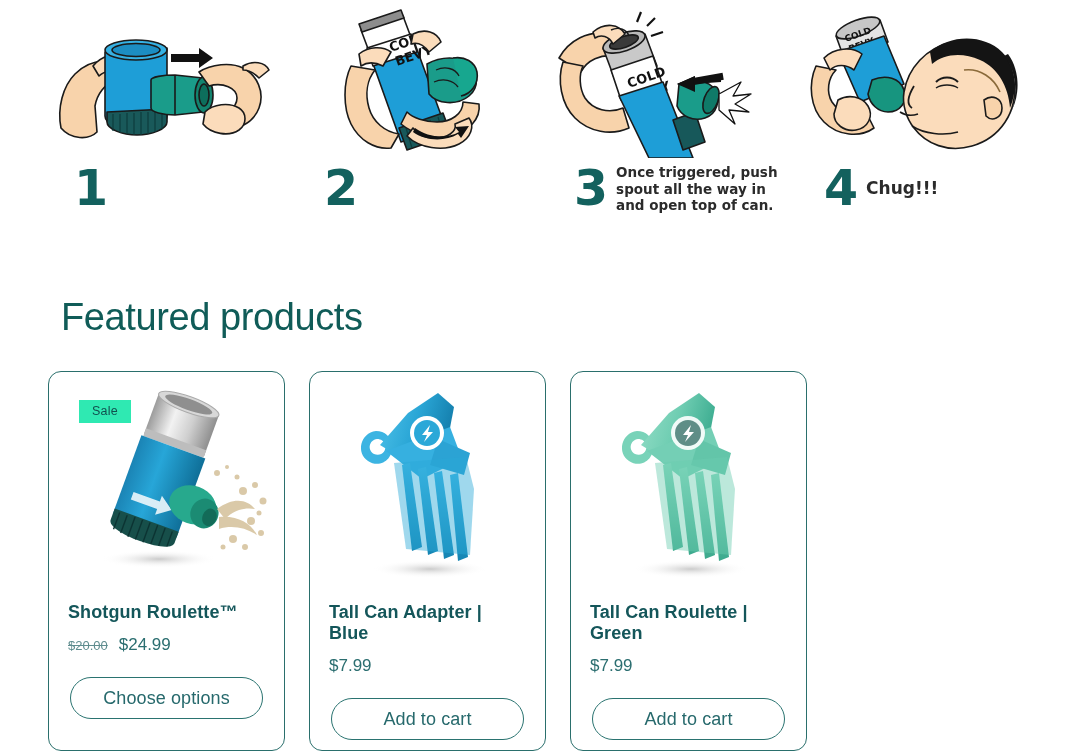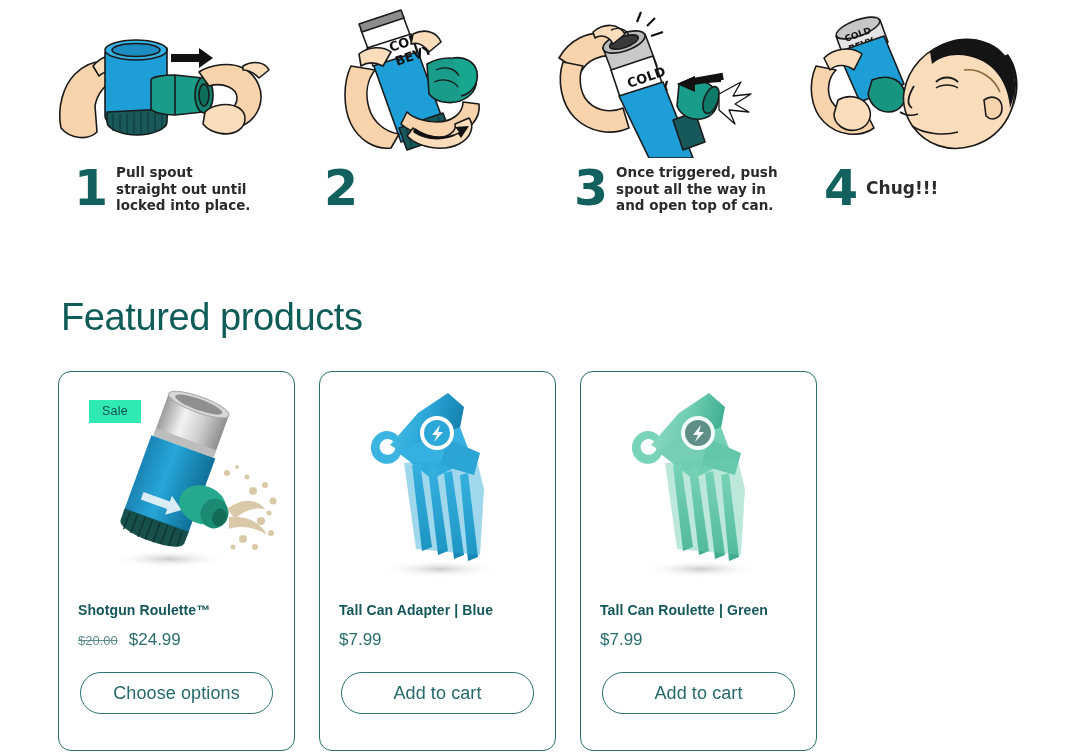--- a/index.html
+++ b/index.html
@@ -59,21 +59,21 @@
     top: 296px;
     font-size: 38px;
     font-weight: 400;
     color: #105c58;
     letter-spacing: -0.4px;
     font-family: "Liberation Sans", sans-serif;
   }
 
   .grid {
     position: absolute;
-    left: 58px;
+    left: 48px;
     top: 371px;
     display: flex;
     gap: 24px;
   }
   .card {
     width: 237px;
     height: 380px;
     border: 1.4px solid #2a6f6c;
     border-radius: 13px;
     background: #fff;
@@ -97,21 +97,21 @@
     color: #12514f;
     font-size: 12.5px;
     font-weight: 400;
     padding: 4px 13px 5px 13px;
     z-index: 5;
     font-family: "Liberation Sans", sans-serif;
     letter-spacing: 0.2px;
   }
   .card-body { padding: 0 19px; }
   .product-title {
-    font-size: 14px;
+    font-size: 18px;
     font-weight: 700;
     color: #14565a;
     letter-spacing: 0.1px;
     margin-top: 2px;
   }
   .price-row {
     margin-top: 12px;
     display: flex;
     align-items: baseline;
     gap: 11px;
@@ -184,23 +184,20 @@
             <path d="M146 64 C158 56 178 54 190 60 C204 67 212 84 206 100 C200 116 182 124 166 120 L158 108 C172 108 184 100 184 90 C184 80 170 74 156 78Z" fill="#f8d3ab"></path>
             <path d="M152 104 C160 96 176 94 186 100 C194 105 194 116 186 122 C176 129 158 126 150 116Z" fill="#fbdcbb"></path>
             <path d="M190 58 C200 52 212 54 216 62 L206 70 C200 64 194 62 190 62Z" fill="#fbdcbb"></path>
 
             <path d="M118 46 L146 46 L146 40 L160 50 L146 60 L146 54 L118 54 Z" fill="#111" stroke="none"></path>
           </g>
         </svg>
       </div>
       <div class="step-caption">
         <span class="step-num">1</span>
-        <span class="step-text">Pull spout
-straight out until
-locked into place.</span>
       </div>
     </div>
 
     <div class="step">
       <div class="step-art">
         <svg width="225" height="150" viewBox="0 0 225 150">
           <g stroke="#1a1a1a" stroke-width="1.6" stroke-linejoin="round">
 
             <path d="M58 22 L100 8 L112 40 L70 54 Z" fill="#ffffff"></path>
             <path d="M56 16 L98 2 L101 10 L59 24 Z" fill="#8d8d8d"></path>

